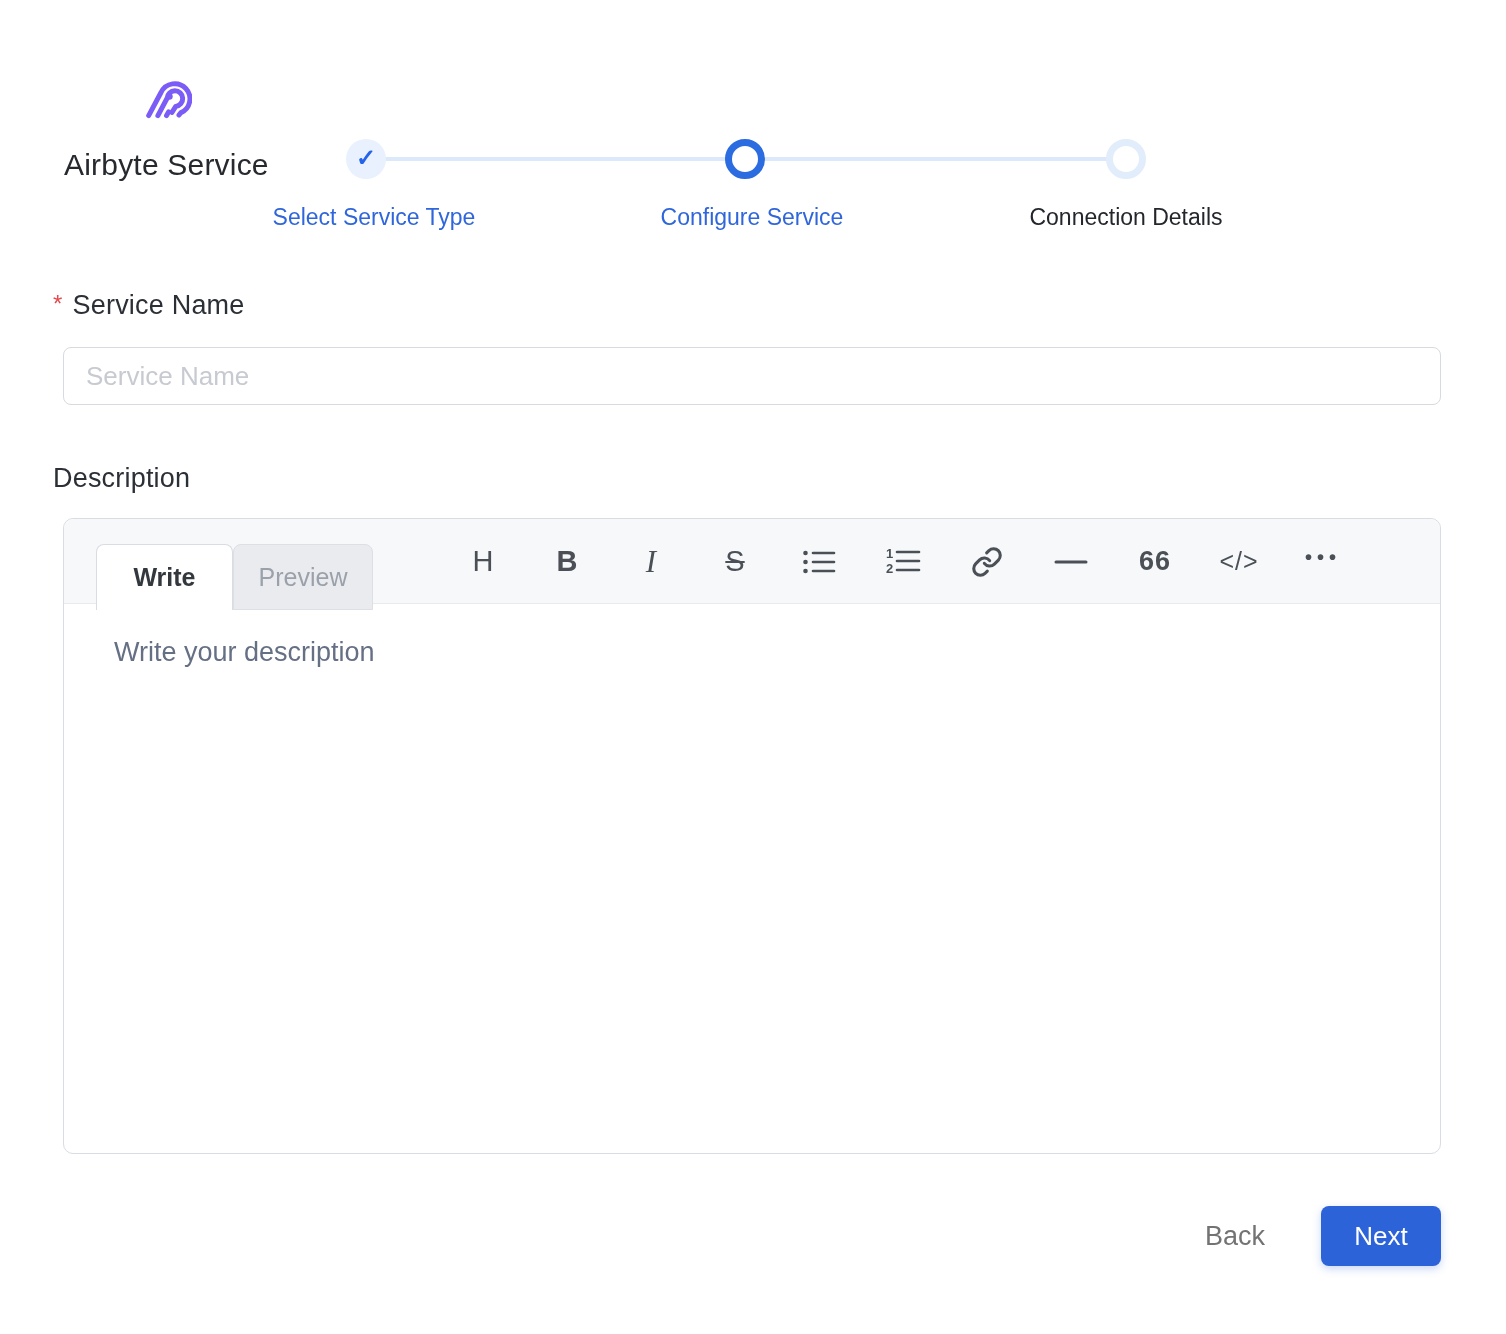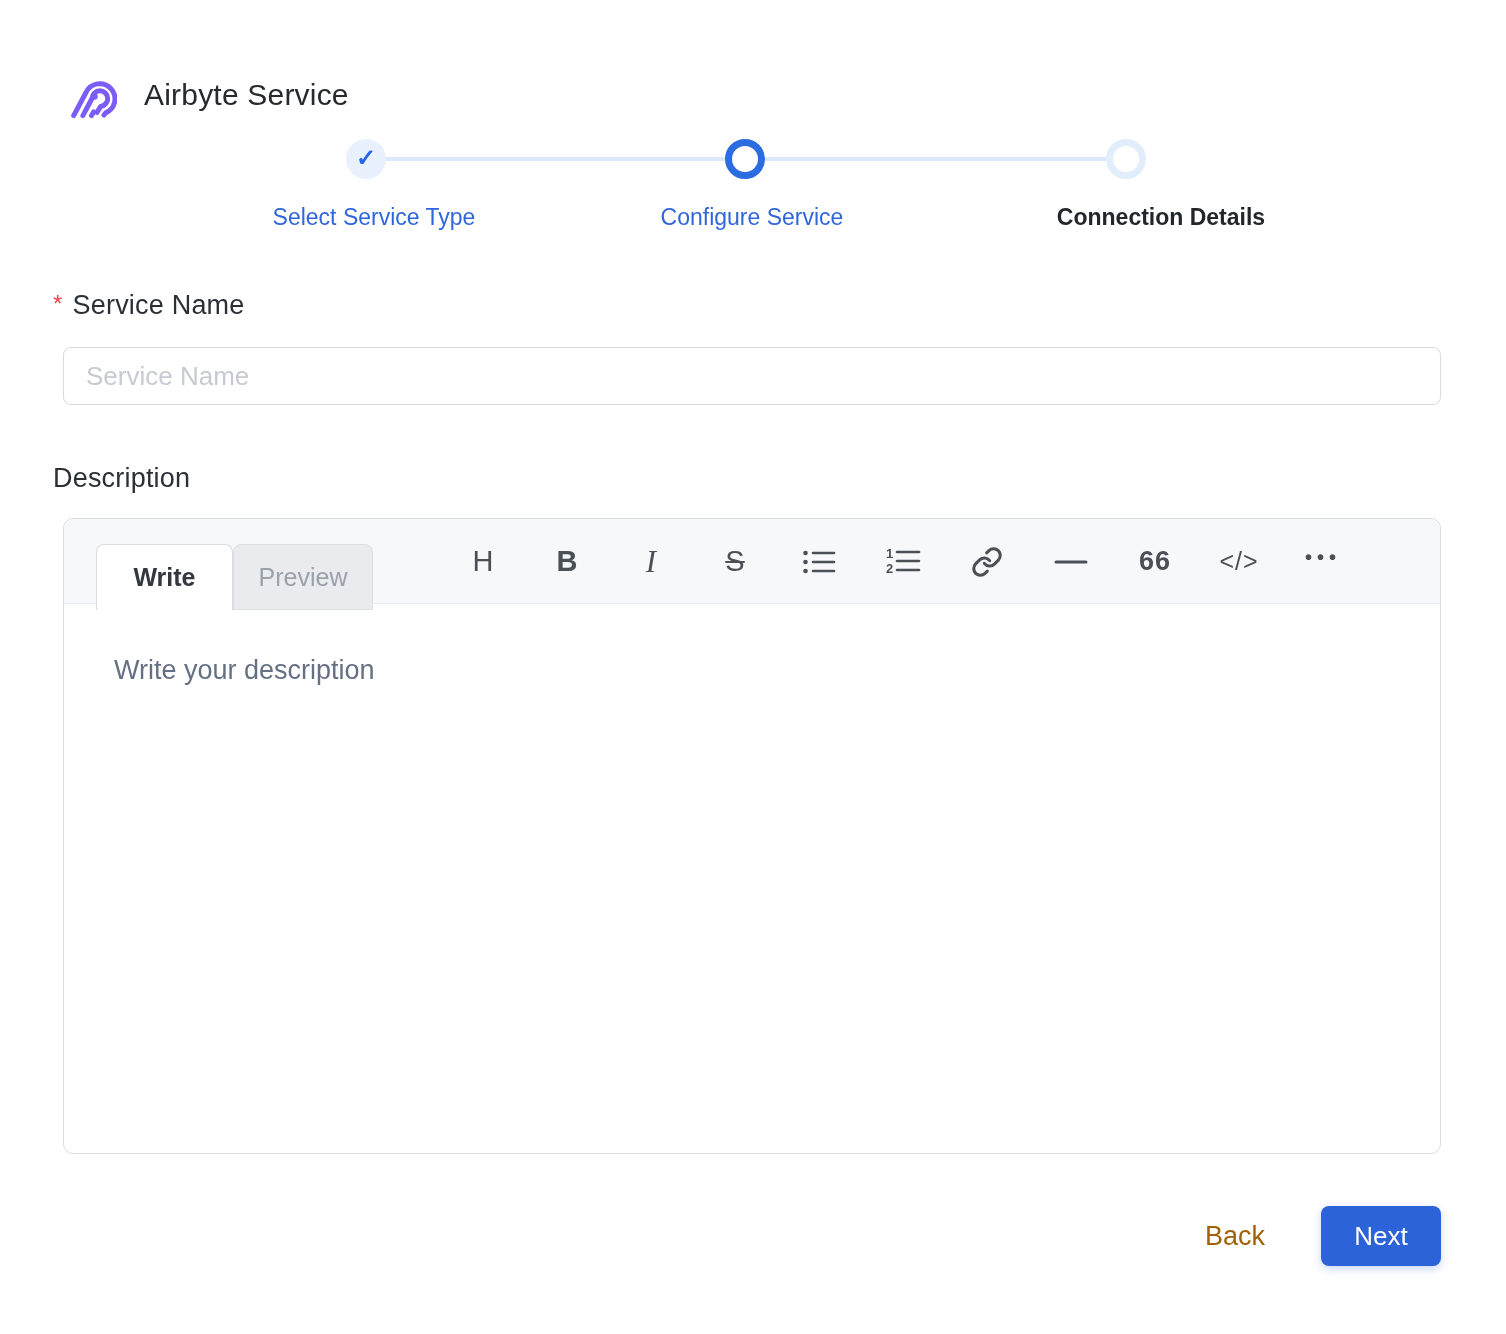--- a/index.html
+++ b/index.html
@@ -2,38 +2,38 @@
 <html><head>
 <meta charset="utf-8">
 <style>
   * { margin: 0; padding: 0; box-sizing: border-box; }
   html, body { width: 1506px; height: 1334px; background: #ffffff; }
   body { font-family: "Liberation Sans", sans-serif; color: #2e3238; position: relative; overflow: hidden; }
 
   .canvas { position: absolute; inset: 0; }
 
   
-  .app-header { position: absolute; left: 64px; top: 68px; display: flex; align-items: center; gap: 26px; }
+  .app-header { position: absolute; left: 64px; top: 68px; display: flex; align-items: center; gap: 26px; flex-direction: column; }
   .logo-wrap { width: 54px; height: 54px; display: flex; align-items: center; justify-content: center; }
   .app-title { font-size: 30px; font-weight: 500; color: #26292e; letter-spacing: 0.2px; }
 
   
   .stepper { position: absolute; left: 0; top: 0; width: 100%; height: 250px; }
   .step-track { position: absolute; left: 366px; top: 157px; width: 760px; height: 4px; background: #dbe9fb; }
   .step-circle { position: absolute; width: 40px; height: 40px; border-radius: 50%; top: 139px; display: flex; align-items: center; justify-content: center; cursor: pointer; }
   .step-circle.done { background: #e8f1fd; left: 346px; }
   .step-circle.done .check { color: #2563eb; font-size: 24px; font-weight: 700; line-height: 1; transform: translateY(-1px); }
   .step-circle.current { background: #ffffff; border: 7px solid #2b6ce0; left: 725px; }
   .step-circle.upcoming { background: #ffffff; border: 7px solid #e2edfb; left: 1106px; }
   .step-label { position: absolute; top: 204px; width: 400px; text-align: center; font-size: 23px; cursor: pointer; }
   .step-label.blue { color: #3066db; }
   .step-label.dark { color: #23262b; }
   .step-label.l1 { left: 174px; }
   .step-label.l2 { left: 552px; }
-  .step-label.l3 { left: 961px; font-weight: bold; }
+  .step-label.l3 { left: 926px; }
 
   
   .field-label { position: absolute; left: 53px; font-size: 27px; color: #2b2f36; letter-spacing: 0.2px; }
   .required-mark { color: #e5484d; font-size: 24px; margin-right: 10px; vertical-align: 2px; }
 
   
   .service-input { position: absolute; left: 63px; top: 347px; width: 1378px; height: 58px; border: 1px solid #d7dade; border-radius: 8px; font-size: 26px; padding: 0 22px; color: #2e3238; font-family: "Liberation Sans", sans-serif; outline: none; background: #fff; }
   .service-input::placeholder { color: #c7cad0; }
 
   
@@ -49,26 +49,26 @@
   .glyph.h { font-weight: 400; }
   .glyph.b { font-weight: 800; }
   .glyph.i { font-family: "Liberation Serif", serif; font-style: italic; font-size: 31px; }
   .glyph.s { font-weight: 500; text-decoration: line-through; }
   .glyph.quote { font-weight: 700; font-size: 27px; letter-spacing: 1px; text-align: center; }
   .glyph.code { font-size: 25px; font-weight: 500; letter-spacing: 1px; }
   .glyph.more { font-size: 20px; font-weight: 700; letter-spacing: 5px; transform: translateY(-4px); }
   .tool-svg { stroke: #4a5056; }
 
   .editor-body { position: absolute; left: 0; top: 86px; right: 0; bottom: 0; border-radius: 0 0 10px 10px; overflow: hidden; }
-  .desc-textarea { width: 100%; height: 100%; border: none; outline: none; resize: none; padding: 50px 50px; font-size: 27px; color: #2e3238; font-family: "Liberation Sans", sans-serif; background: transparent; }
+  .desc-textarea { width: 100%; height: 100%; border: none; outline: none; resize: none; padding: 32px 50px; font-size: 27px; color: #2e3238; font-family: "Liberation Sans", sans-serif; background: transparent; }
   .desc-textarea::placeholder { color: #667085; }
 
   
   .footer { position: absolute; right: 65px; bottom: 68px; display: flex; align-items: center; gap: 56px; }
-  .back-link { font-size: 27px; color: #a16207; cursor: pointer; background: none; border: none; font-family: "Liberation Sans", sans-serif; }
+  .back-link { font-size: 27px; color: #737373; cursor: pointer; background: none; border: none; font-family: "Liberation Sans", sans-serif; }
   .next-btn { width: 120px; height: 60px; background: #2d63d8; color: #ffffff; font-size: 26px; border: none; border-radius: 8px; cursor: pointer; font-family: "Liberation Sans", sans-serif; box-shadow: 0 3px 8px rgba(45, 99, 216, 0.25); }
 </style>
 </head>
 <body>
 
 <div class="canvas">
 
   <div class="app-header">
     <div class="logo-wrap">
       <svg width="52" height="52" viewBox="0 0 48 48" fill="none">

